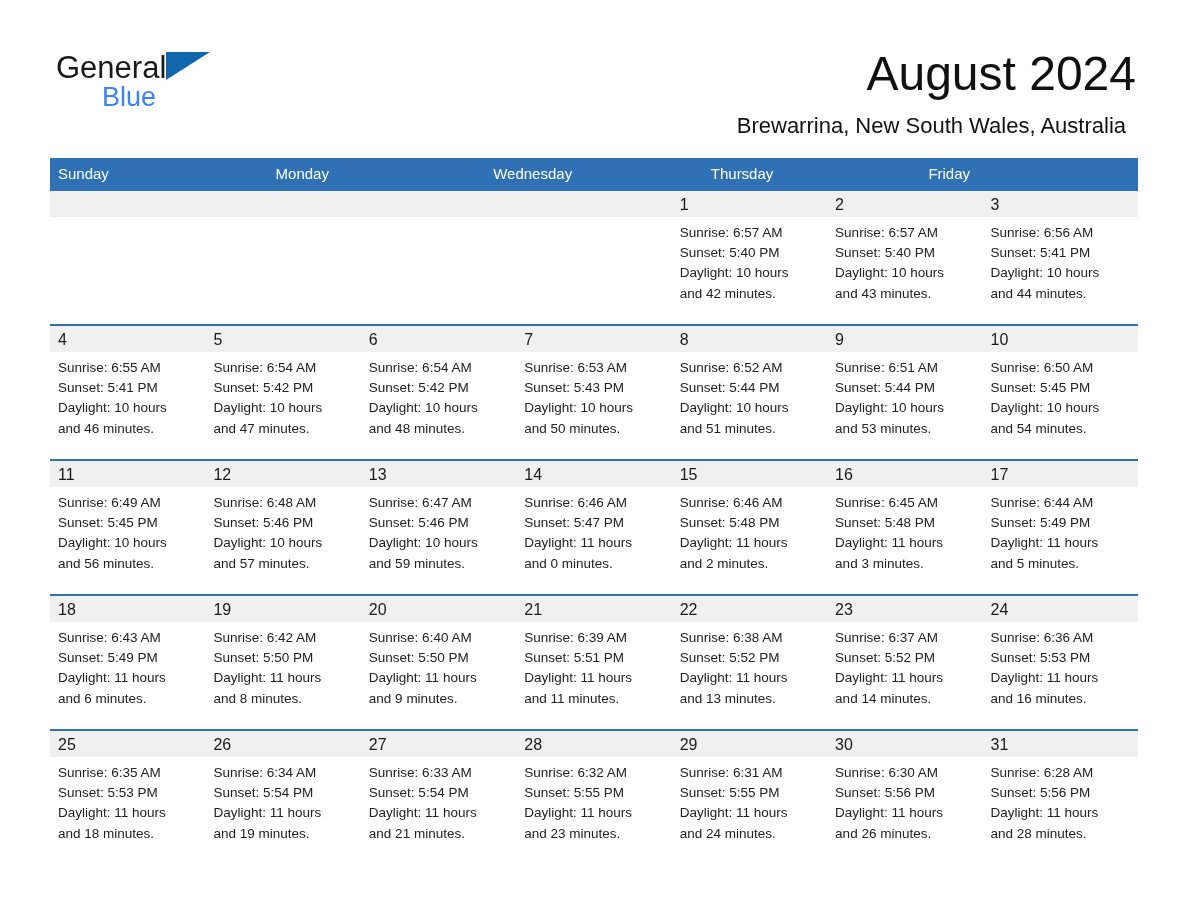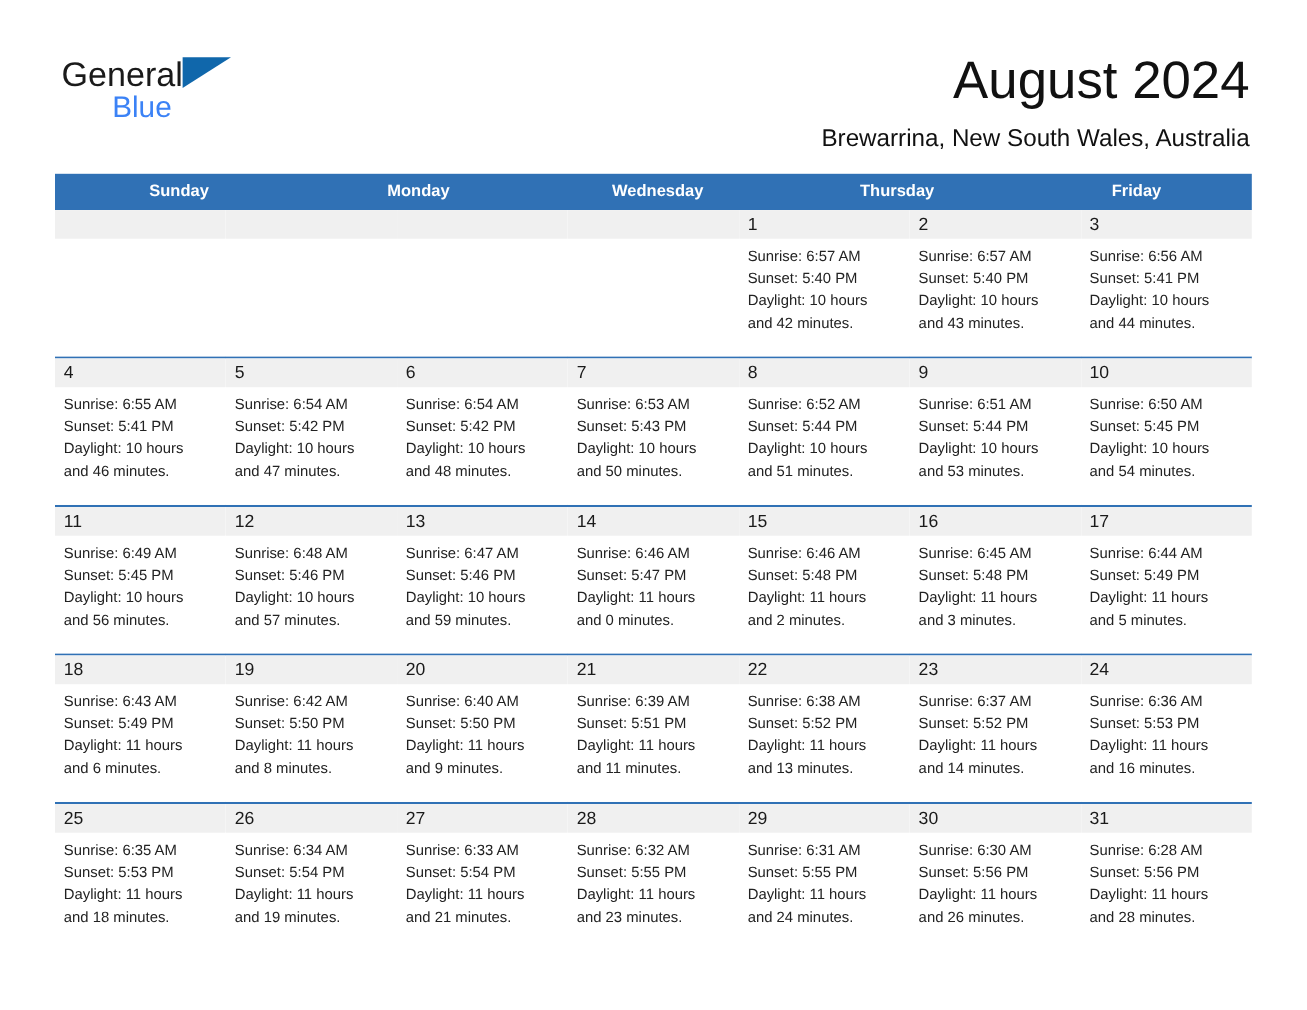--- a/index.html
+++ b/index.html
@@ -69,21 +69,21 @@
     position: absolute;
     right: 52px;
     top: 46px;
     font-size: 48px;
     font-weight: 400;
     color: #111111;
     letter-spacing: 0px;
   }
   .subtitle {
     position: absolute;
-    right: 52px;
+    right: 62px;
     top: 113px;
     font-size: 22px;
     font-weight: 400;
     color: #111111;
   }
 
   
   .calendar {
     position: absolute;
     left: 50px;
@@ -95,22 +95,21 @@
     display: flex;
     background: #3071b5;
   }
   .cal-head .hcell {
     flex: 1 1 0;
     padding: 6px 0 7px 8px;
     box-sizing: border-box;
     color: #ffffff;
     font-size: 15px;
     line-height: 20px;
-    font-weight: 700;
-    text-align: center;
+    font-weight: 400;
   }
 
   .week {
     display: flex;
     border-top: 2px solid #3071b5;
   }
   .week:first-of-type {
     border-top: none;
   }
 

